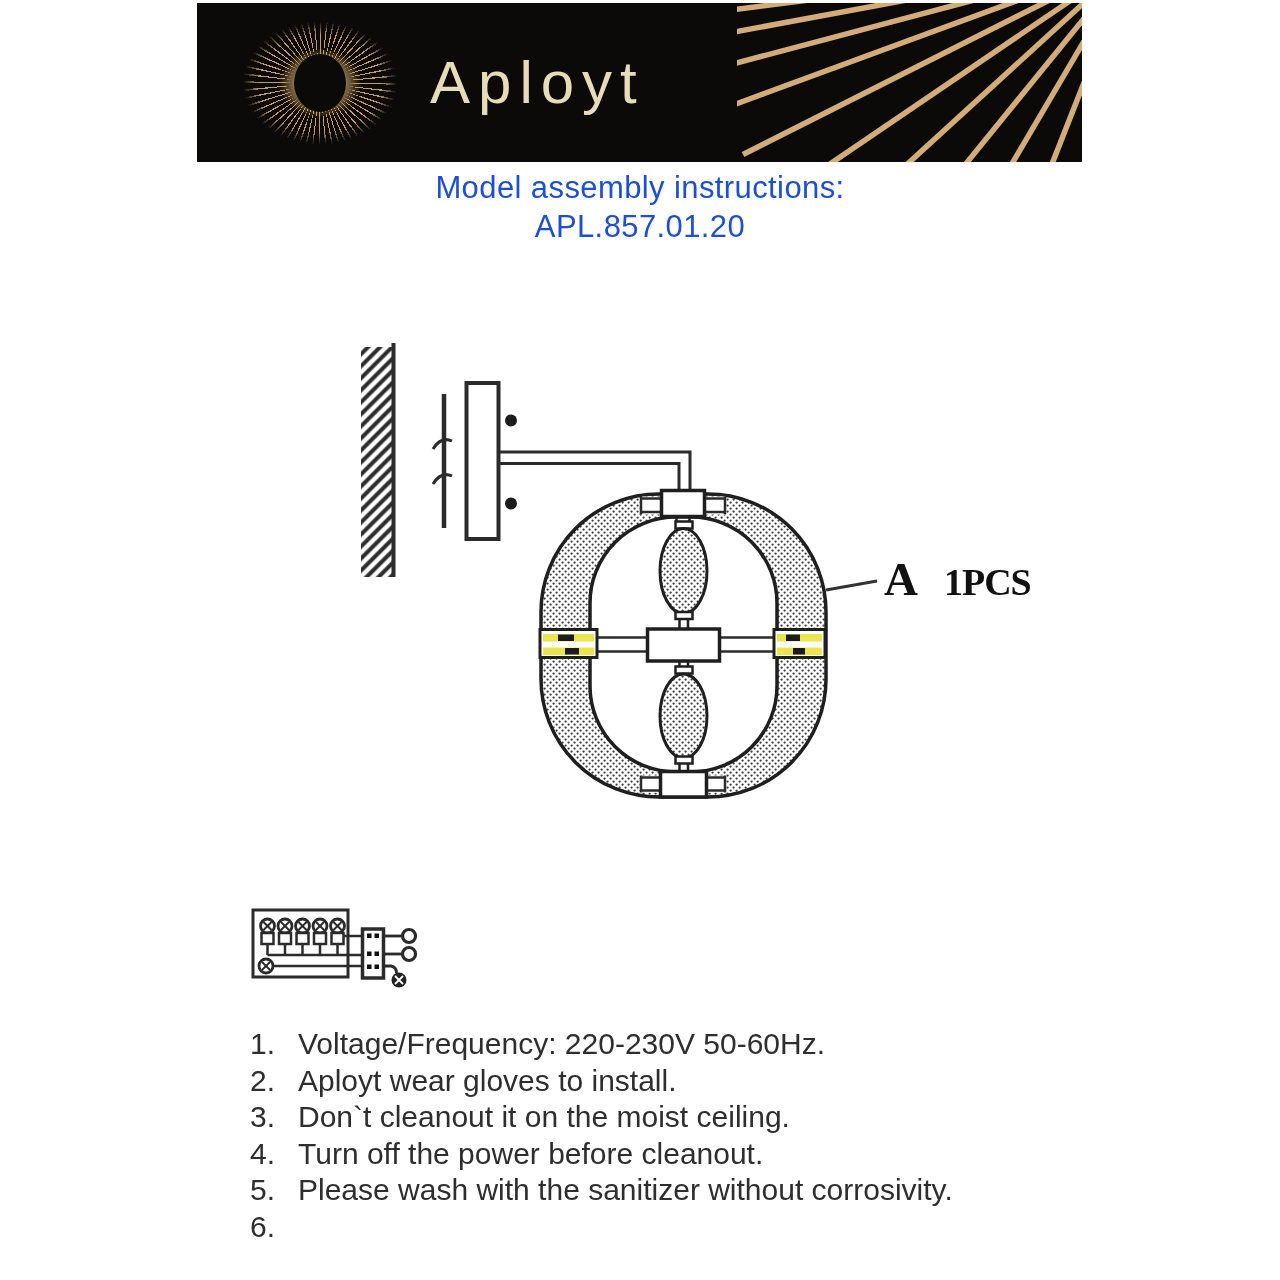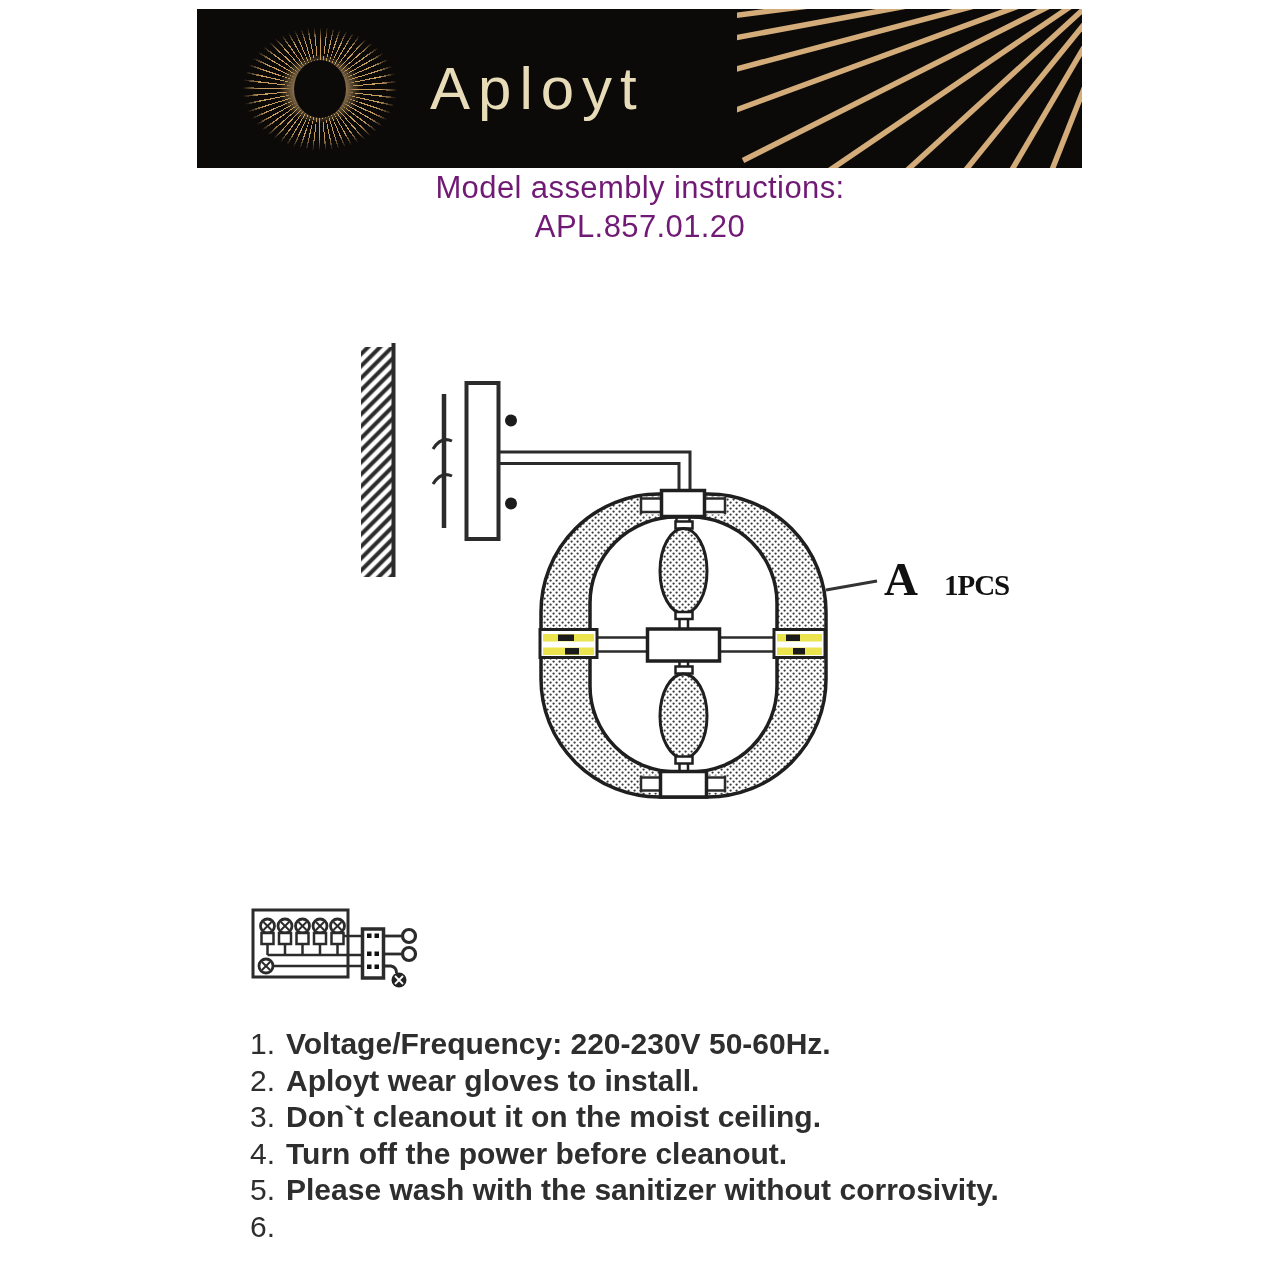--- a/index.html
+++ b/index.html
@@ -1,50 +1,50 @@
 <!DOCTYPE html>
 <html><head>
 <meta charset="utf-8">
 <style>
   html,body{margin:0;padding:0;background:#fff;}
   #page{position:relative;width:1280px;height:1280px;background:#fff;overflow:hidden;
         font-family:"Liberation Sans",sans-serif;color:#2b2b2b;}
 
   
-  .banner{position:absolute;left:197px;top:9px;width:885px;height:159px;
+  .banner{position:absolute;left:197px;top:3px;width:885px;height:159px;
           background:#0c0a08;overflow:hidden;}
   .sun-glow{position:absolute;left:58px;top:25px;width:130px;height:110px;border-radius:50%;
             background:radial-gradient(closest-side,rgba(244,219,166,.95) 0 26%,rgba(222,180,120,.55) 42%,rgba(0,0,0,0) 63%);}
   .sun-spokes{position:absolute;left:39px;top:13px;width:168px;height:134px;border-radius:50%;
             background:repeating-conic-gradient(rgba(209,165,99,.95) 0 1.3deg,rgba(0,0,0,0) 1.3deg 6deg);
             -webkit-mask:radial-gradient(closest-side,transparent 0 34%,#000 42% 72%,transparent 92%);
                     mask:radial-gradient(closest-side,transparent 0 34%,#000 42% 72%,transparent 92%);}
   .sun-core{position:absolute;left:97px;top:51px;width:52px;height:58px;border-radius:50%;background:#0c0a08;}
   .brand{position:absolute;left:233px;top:50px;font-size:60px;font-weight:400;letter-spacing:8px;
          color:#e8dcb8;line-height:1;}
   .rays{position:absolute;right:0;top:0;}
 
   
   .title-block{position:absolute;left:0;top:168px;width:1280px;text-align:center;
-               font-size:31px;line-height:39px;color:#701a75;letter-spacing:.4px;}
+               font-size:31px;line-height:39px;color:#1d4ed8;letter-spacing:.4px;}
 
   
   .lamp-svg{position:absolute;left:340px;top:330px;}
   .wiring-svg{position:absolute;left:240px;top:895px;}
   .part-label{position:absolute;left:884px;top:556px;display:flex;align-items:baseline;gap:26px;
               font-family:"Liberation Serif",serif;font-weight:bold;color:#111;}
   .part-label .letter{font-size:47px;line-height:1;}
-  .part-label .qty{font-size:29px;line-height:1;letter-spacing:-1px;}
+  .part-label .qty{font-size:38px;line-height:1;letter-spacing:-1px;}
 
   
   .instructions{position:absolute;left:250px;top:1026px;width:840px;list-style:none;margin:0;padding:0;
                 font-size:30px;line-height:36.5px;color:#2e2e2e;}
   .instructions li{display:flex;}
   .instructions .num{width:36px;flex:none;}
-  .instructions .txt{margin-left:0;font-weight:bold;}
+  .instructions .txt{margin-left:12px;}
 </style>
 </head>
 <body>
 
 <div id="page">
 
   <div class="banner">
     <div class="sun-glow"></div>
     <div class="sun-spokes"></div>
     <div class="sun-core"></div>

